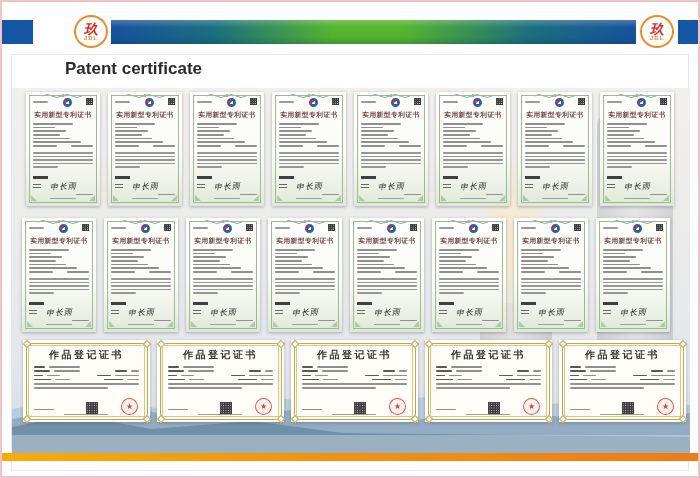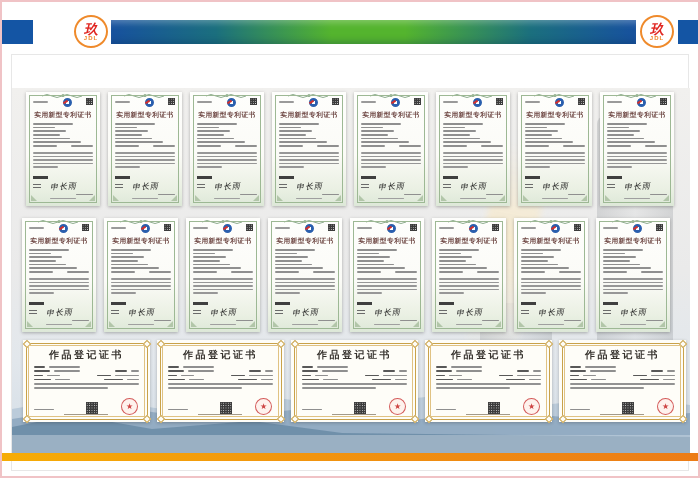--- a/index.html
+++ b/index.html
@@ -125,20 +125,21 @@
     <span class="en">JDL</span>
   </div>
   <div class="hdr-bar"></div>
   <div class="hdr-logo right">
     <span class="zh">玖</span>
     <span class="en">JDL</span>
   </div>
   <div class="hdr-blue-right"></div>
 
   <div class="page-title">
+    <span class="en">Patent certificate</span>
   </div>
 
   <div class="scene">
     <div class="pillar a"></div>
     <div class="pillar b"></div>
     <div class="beam"></div>
     <svg class="mountains" viewBox="0 0 678 78" preserveAspectRatio="none">
       <path d="M0 34 L70 22 L150 34 L230 18 L330 32 L430 20 L530 30 L610 22 L678 30 L678 78 L0 78 Z" fill="#b7c9d8" opacity="0.9"></path>
       <path d="M0 44 L90 30 L190 44 L290 34 L390 46 L490 36 L590 46 L678 38 L678 78 L0 78 Z" fill="#8fa9c0" opacity="0.9"></path>
       <path d="M0 52 L60 40 L140 54 L240 46 L330 58 L678 62 L678 78 L0 78 Z" fill="#6e8ea9" opacity="0.95"></path>

